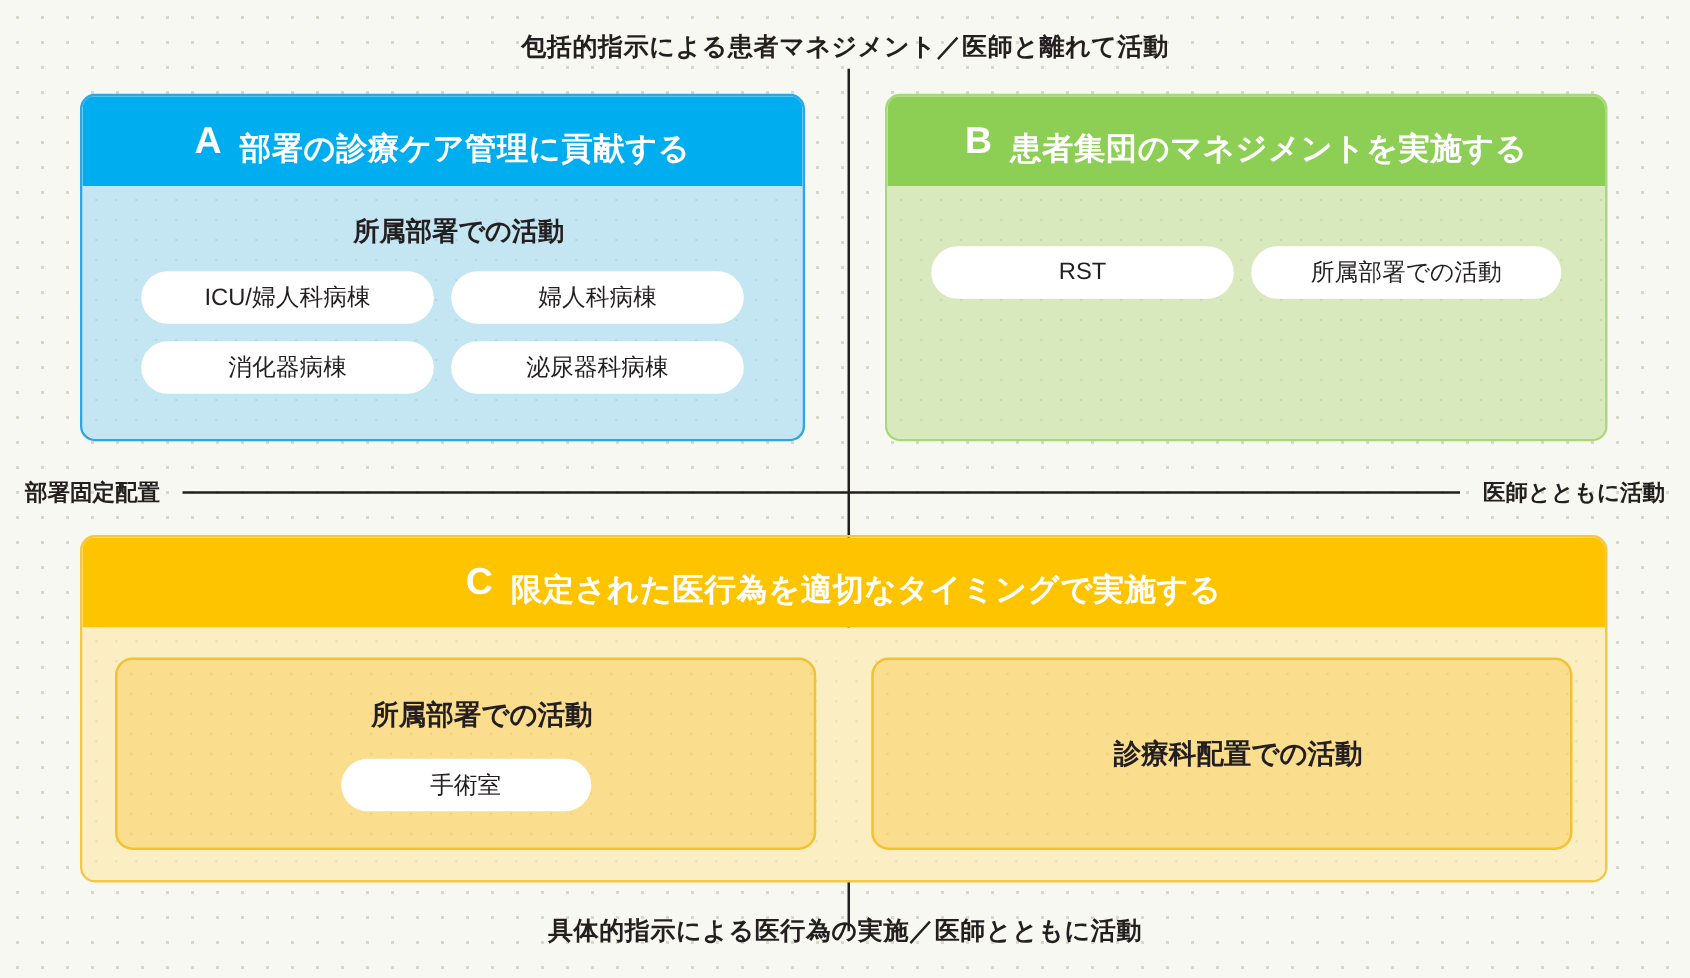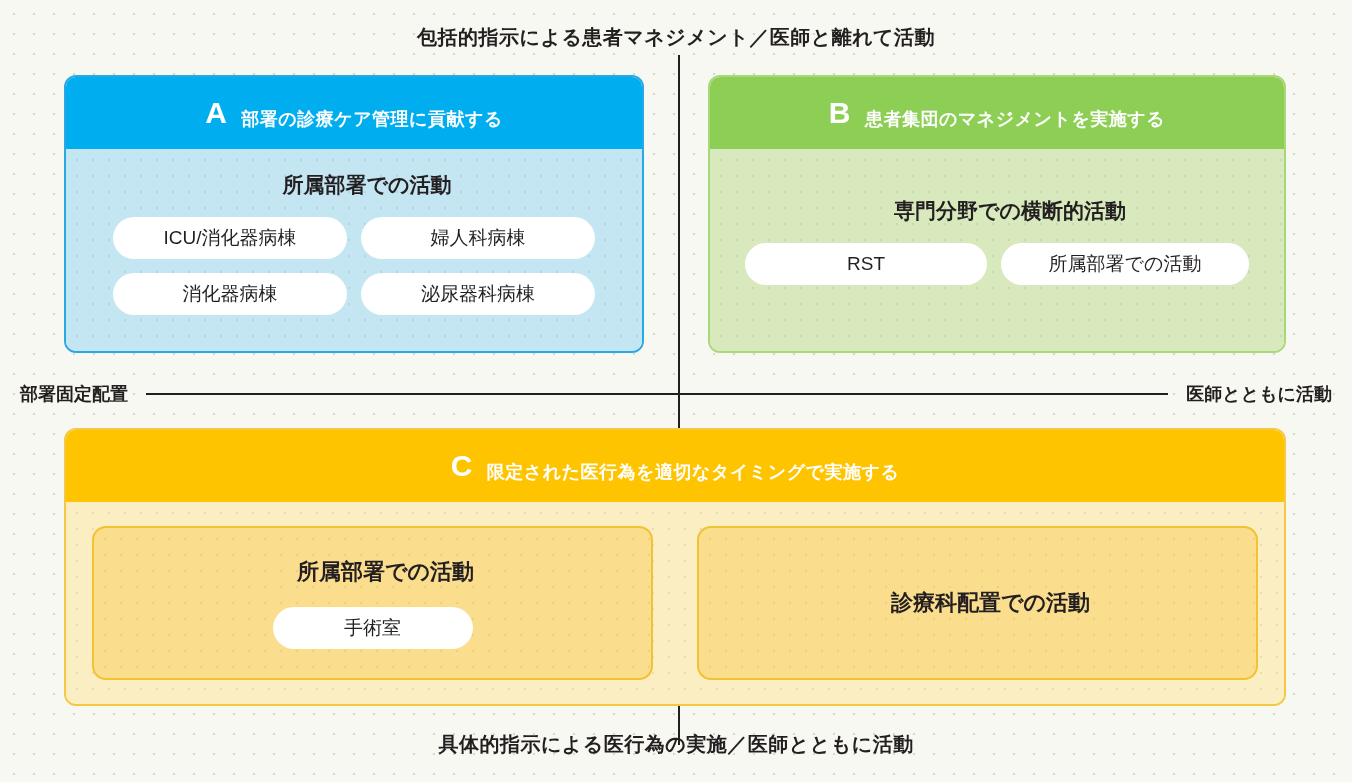--- a/index.html
+++ b/index.html
@@ -88,21 +88,21 @@
     display: flex;
     align-items: center;
     justify-content: center;
     gap: 14px;
     color: #ffffff;
     font-weight: bold;
     height: 72px;
     padding: 0 14px;
   }
   .card-letter { font-size: 30px; line-height: 1; letter-spacing: 0.5px; }
-  .card-title  { font-size: 18px; line-height: 1; letter-spacing: 0.5px; margin-top: 12px; }
+  .card-title  { font-size: 25px; line-height: 1; letter-spacing: 0.5px; margin-top: 12px; }
 
   .card-body {
     position: relative;
     height: calc(100% - 72px);
     background-image: radial-gradient(circle, rgba(0,0,0,0.08) 1.1px, transparent 1.2px);
     background-size: 16px 16px;
     background-position: 3px 3px;
   }
 
   .body-heading {
@@ -208,38 +208,37 @@
 
   <section class="card" id="card-a">
     <header class="card-header">
       <span class="card-letter">A</span>
       <span class="card-title">部署の診療ケア管理に貢献する</span>
     </header>
     <div class="card-body">
       <div class="body-heading">所属部署での活動</div>
 
       <div class="chip-row">
-        <span class="chip">ICU/消化器病棟</span>
+        <span class="chip">ICU/婦人科病棟</span>
         <span class="chip">婦人科病棟</span>
       </div>
 
       <div class="chip-row">
         <span class="chip">消化器病棟</span>
         <span class="chip">泌尿器科病棟</span>
       </div>
     </div>
   </section>
 
   <section class="card" id="card-b">
     <header class="card-header">
       <span class="card-letter">B</span>
       <span class="card-title">患者集団のマネジメントを実施する</span>
     </header>
     <div class="card-body">
-      <div class="body-heading">専門分野での横断的活動</div>
       <div class="chip-row">
         <span class="chip chip-rst">RST</span>
         <span class="chip chip-wound">所属部署での活動</span>
       </div>
     </div>
   </section>
 
   <section class="card" id="card-c">
     <header class="card-header">
       <span class="card-letter">C</span>

